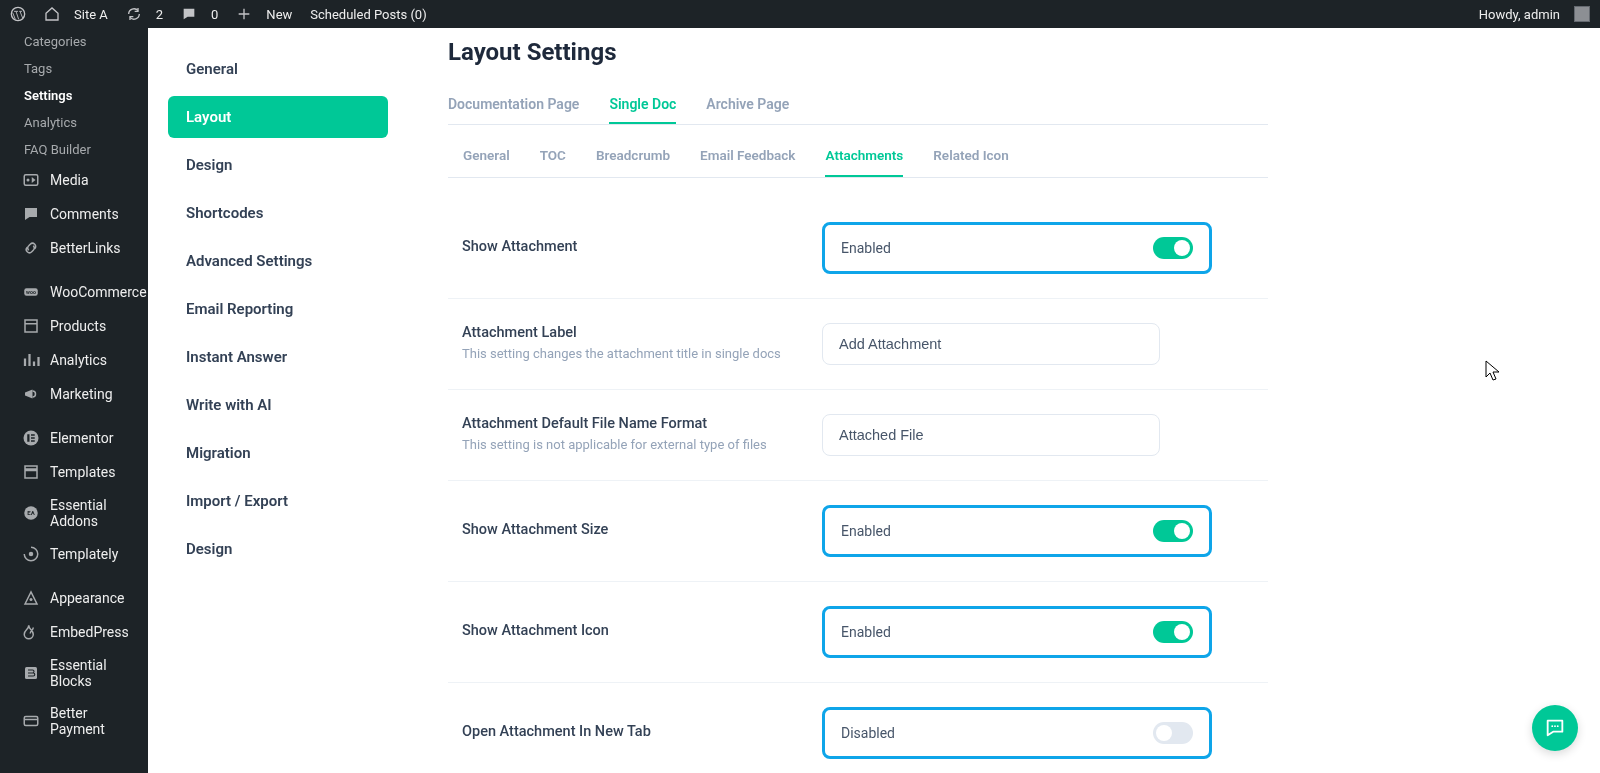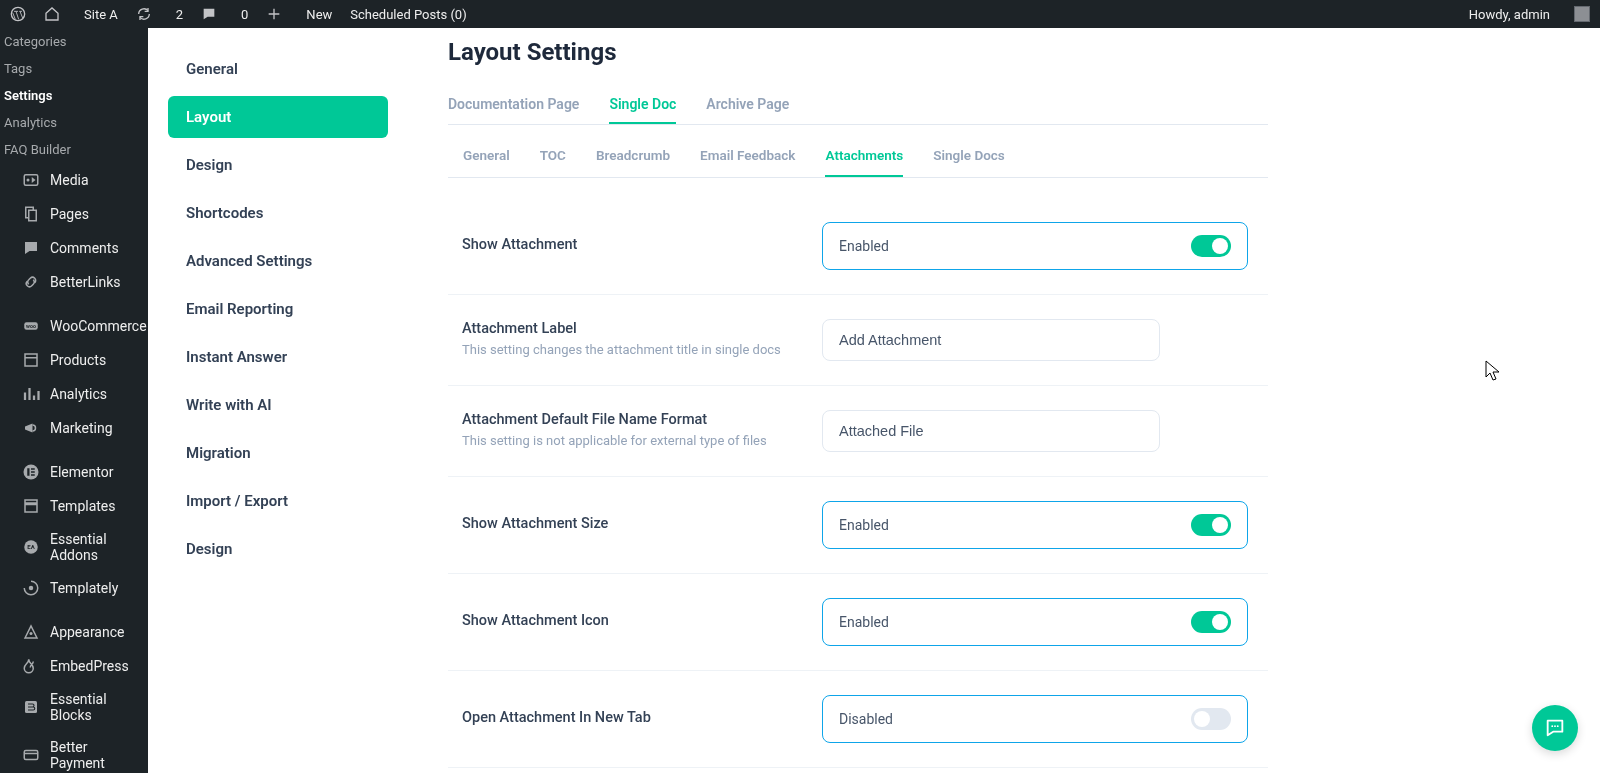--- a/index.html
+++ b/index.html
@@ -1,26 +1,26 @@
 <!DOCTYPE html>
 <html><head>
 <meta charset="utf-8">
 <style>
   * { box-sizing: border-box; margin: 0; padding: 0; }
   body { font-family: -apple-system, BlinkMacSystemFont, "Segoe UI", Roboto, Arial, sans-serif; background: #f0f0f1; color: #1d2327; font-size: 13px; }
   
   .adminbar { position: fixed; top: 0; left: 0; right: 0; height: 28px; background: #1d2327; color: #c3c4c7; display: flex; align-items: center; padding: 0 10px; justify-content: space-between; z-index: 100; }
   .adminbar-left, .adminbar-right { display: flex; align-items: center; gap: 18px; }
-  .adminbar-item { display: flex; align-items: center; gap: 24px; font-size: 13px; cursor: pointer; color: #eee; }
+  .adminbar-item { display: flex; align-items: center; gap: 14px; font-size: 13px; cursor: pointer; color: #eee; }
   .adminbar-item .ic { width: 16px; height: 16px; }
   .avatar-box { width:16px; height:16px; background:#8c8f94; border:1px solid #646970; }
   
   .wpsidebar { position: fixed; top: 28px; left: 0; bottom: 0; width: 148px; background: #1d2327; color: #c3c4c7; overflow-y: auto; font-size: 14px; }
   .wpmenu-item { display: flex; align-items: center; gap: 10px; padding: 8px 22px; cursor: pointer; color: #eee; }
-  .wpmenu-item.sub { padding: 6px 12px 6px 4px; font-size: 13px; color: #a7aaad; }
+  .wpmenu-item.sub { padding: 6px 12px 6px 24px; font-size: 13px; color: #a7aaad; }
   .wpmenu-item.sub.active { color: #fff; font-weight: 600; background: transparent; }
   .wpmenu-item .ic { width: 18px; height: 18px; flex-shrink: 0; }
   
   .main { margin-left: 148px; margin-top: 28px; display: flex; min-height: calc(100vh - 28px); background: #fff; }
   .settings-sidebar { width: 260px; padding: 20px 20px; background: #fff; }
   .settings-nav { list-style: none; display:flex; flex-direction:column; gap:6px; }
   .settings-nav li { padding: 12px 18px; border-radius: 6px; font-size: 15px; color: #334155; font-weight: 600; cursor: pointer; }
   .settings-nav li.active { background: #00c897; color: #fff; }
   .content-area { flex: 1; padding: 10px 40px 40px; background: #fff; max-width: 900px;}
   .page-title { font-size: 24px; font-weight: 700; margin-bottom: 20px; color: #1e293b; }
@@ -30,21 +30,21 @@
   .tabs-primary .tab.active { color: #00c897; border-bottom-color: #00c897; }
   .tabs-secondary { display: flex; gap: 30px; border-bottom: 1px solid #e2e8f0; margin: 5px 0 20px; padding: 0 15px; }
   .tabs-secondary .tab { padding: 12px 0; font-size: 13.5px; color: #94a3b8; font-weight: 600; cursor: pointer; border-bottom: 2px solid transparent; }
   .tabs-secondary .tab.active { color: #00c897; border-bottom-color: #00c897; }
   
   .setting-row { display: flex; align-items: center; padding: 24px 14px; border-bottom: 1px solid #eef2f6; gap: 30px; }
   .setting-left { flex: 0 0 330px; }
   .setting-title { font-size: 14.5px; color: #334155; font-weight: 500; margin-bottom: 4px; }
   .setting-desc { font-size: 13px; color: #94a3b8; line-height: 1.45; }
   .setting-right { flex: 1; }
-  .toggle-box { display: flex; align-items: center; justify-content: space-between; border: 1px solid #0ea5e9; border-radius: 8px; padding: 12px 16px; width: 426px; font-size: 14px; color: #475569; }
+  .toggle-box { display: flex; align-items: center; justify-content: space-between; border: 3px solid #0ea5e9; border-radius: 8px; padding: 12px 16px; width: 390px; font-size: 14px; color: #475569; }
   .toggle { width: 40px; height: 22px; background: #00c897; border-radius: 11px; position: relative; cursor: pointer; }
   .toggle::after { content: ""; position: absolute; width: 16px; height: 16px; background: #fff; border-radius: 50%; top: 3px; right: 3px; }
   .toggle.off { background: #e2e8f0; }
   .toggle.off::after { left: 3px; right: auto; background:#fff; }
   .text-input { width: 338px; padding: 12px 16px; border: 1px solid #e2e8f0; border-radius: 8px; font-size: 14.5px; color: #475569; }
   
   .fab { position: fixed; right: 22px; bottom: 22px; width: 46px; height: 46px; border-radius: 50%; background: #00c897; display: flex; align-items: center; justify-content: center; cursor: pointer; box-shadow: 0 3px 10px rgba(0,0,0,.15);}
   .fab svg { width: 22px; height: 22px; }
   
   .cursor-ov { position: fixed; top: 360px; left: 1485px; pointer-events: none; }
@@ -118,27 +118,20 @@
       </div>
     </div>
   <div id="wp-menu-list">
       <div class="wpmenu-item">
         <svg class="ic" viewBox="0 0 24 24">
           <rect x="3" y="5" width="18" height="14" rx="2" fill="none" stroke="#a7aaad" stroke-width="2"></rect>
           <circle cx="8" cy="12" r="2" fill="#a7aaad"></circle>
           <path d="M13 8v8l5-4z" fill="#a7aaad"></path>
         </svg>
         <span>Media</span>
-      </div>
-      <div class="wpmenu-item">
-        <svg class="ic" viewBox="0 0 24 24">
-          <rect x="5" y="3" width="10" height="14" fill="none" stroke="#a7aaad" stroke-width="2"></rect>
-          <rect x="9" y="7" width="10" height="14" fill="#1d2327" stroke="#a7aaad" stroke-width="2"></rect>
-        </svg>
-        <span>Pages</span>
       </div>
       <div class="wpmenu-item">
         <svg class="ic" viewBox="0 0 24 24">
           <path d="M4 4h16v12H10l-6 4z" fill="#a7aaad"></path>
         </svg>
         <span>Comments</span>
       </div>
       <div class="wpmenu-item">
         <svg class="ic" viewBox="0 0 24 24">
           <path d="M9 15a4 4 0 0 1 0-6l2-2a4 4 0 0 1 6 6M15 9a4 4 0 0 1 0 6l-2 2a4 4 0 0 1-6-6" fill="none" stroke="#a7aaad" stroke-width="2"></path>
@@ -261,21 +254,21 @@
         <div class="tab"><span>Documentation Page</span></div>
         <div class="tab active"><span>Single Doc</span></div>
         <div class="tab"><span>Archive Page</span></div>
       </div>
     <div class="tabs-secondary" id="tabs-secondary">
         <div class="tab"><span>General</span></div>
         <div class="tab"><span>TOC</span></div>
         <div class="tab"><span>Breadcrumb</span></div>
         <div class="tab"><span>Email Feedback</span></div>
         <div class="tab active"><span>Attachments</span></div>
-        <div class="tab"><span>Single Docs</span></div>
+        <div class="tab"><span>Related Icon</span></div>
       </div>
 
     <div id="settings-list">
         <div class="setting-row">
           <div class="setting-left">
             <div class="setting-title">Show Attachment</div>
           </div>
           <div class="setting-right">
             <div class="toggle-box">
               <span>Enabled</span>

